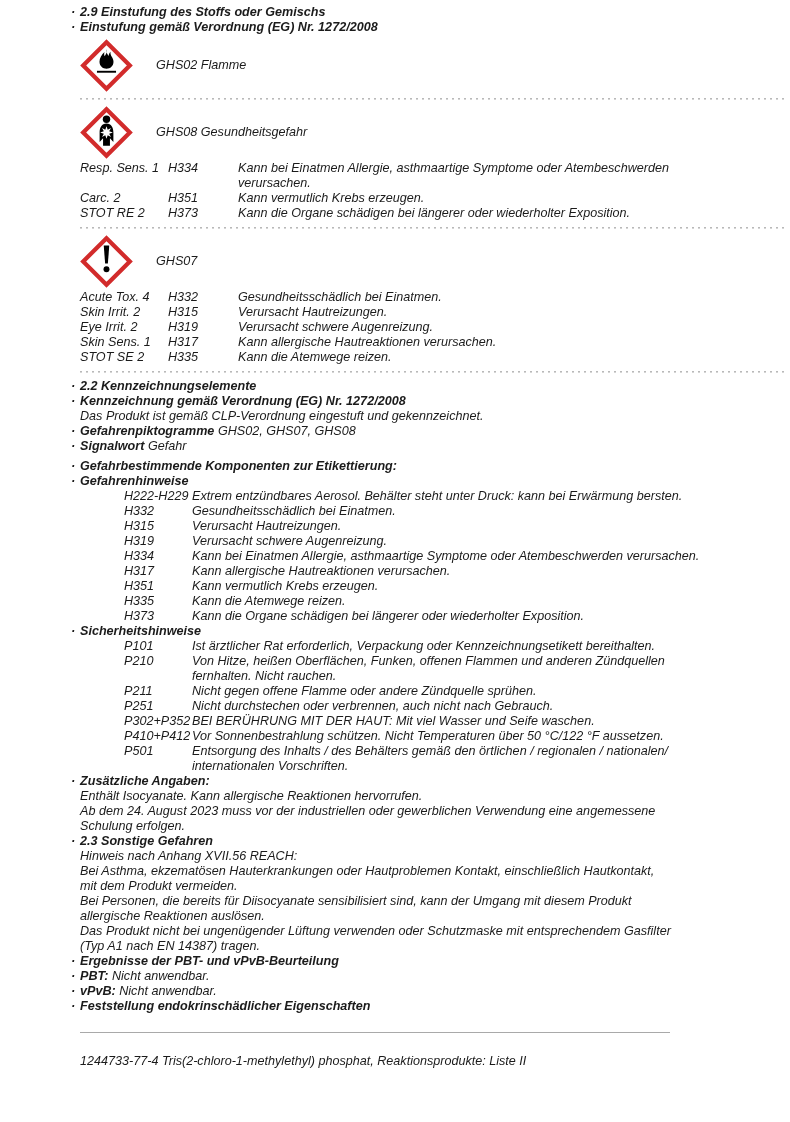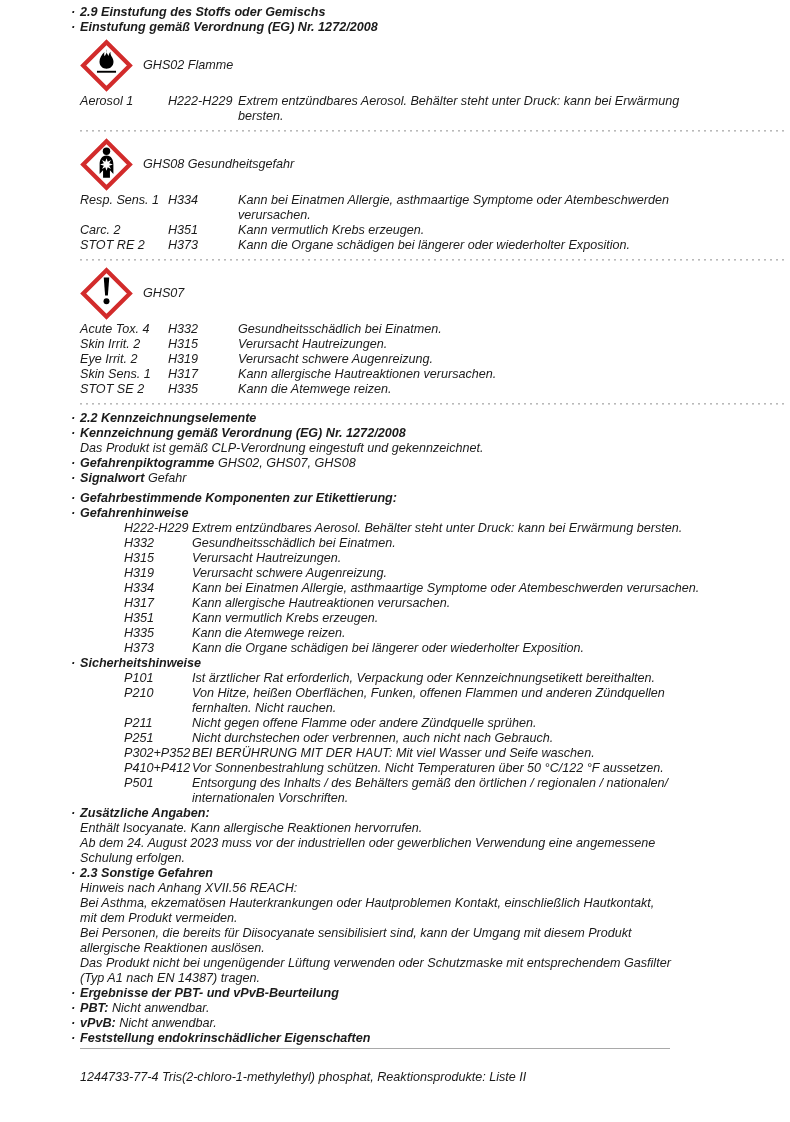--- a/index.html
+++ b/index.html
@@ -12,60 +12,55 @@
     font-size: 12.6px; line-height: 15px;
   }
   .doc { padding: 5px 0 0 80px; }
   .b { font-weight: bold; }
   .line { max-width: 592px; position: relative; }
   .bullet::before {
     content: "\00B7";
     position: absolute; left: -9px; top: 0;
     font-weight: bold;
   }
-  .picto-head { display: flex; align-items: center; gap: 10px; margin: 4px 0 2px; height: 53px; }
+  .picto-head { display: flex; align-items: center; gap: 23px; margin: 4px 0 2px; height: 53px; }
   .picto { width: 53px; height: 53px; flex: none; }
   .picto svg { width: 53px; height: 53px; display: block; }
   .hz-row { display: flex; max-width: 600px; }
   .hz-class { flex: 0 0 88px; }
   .hz-code { flex: 0 0 70px; }
   .hz-text { flex: 1; }
   .sep {
     height: 2px; width: 708px; margin: 6px 0;
     background-image: repeating-linear-gradient(to right, #b9b9b9 0 1.6px, transparent 1.6px 6px);
     background-size: 100% 1.6px; background-repeat: no-repeat;
   }
   .code-row { max-width: 600px; padding-left: 68px; text-indent: -68px; margin-left: 44px; }
   .code { display: inline-block; min-width: 68px; text-indent: 0; }
   .gap { margin-top: 5px; }
-  .rule { border-bottom: 1px solid #a9a9a9; max-width: 590px; padding-bottom: 2px; }
+  .rule { border-bottom: 1px solid #a9a9a9; max-width: 590px; padding-bottom: 18px; }
   .endo-text { margin-top: 21px; }
 </style>
 </head>
 <body>
 
 <div class="doc">
 
   <div class="line b bullet">2.9 Einstufung des Stoffs oder Gemischs</div>
   <div class="line b bullet">Einstufung gemäß Verordnung (EG) Nr. 1272/2008</div>
 
   <div class="picto-head">
     <span class="picto">
       <svg viewBox="0 0 100 100">
         <path d="M50 6 L94 50 L50 94 L6 50 Z" fill="#ffffff" stroke="#d22b2b" stroke-width="8" stroke-linejoin="miter"></path>
         <path fill="#000000" d="M50 19 C51.5 25 49.5 28.5 46.5 32.5 C45.3 29.5 45.3 27.5 46.3 24.5 C41 29.5 36.8 35.5 36.8 42.8 C36.8 50.8 42.8 56 50 56 C57.2 56 63.2 50.8 63.2 42.8 C63.2 35 56.5 32 57.5 24 C55.3 26 54.2 29 54.2 32 C51.3 29 49 24.5 50 19 Z"></path>
         <rect x="32" y="60" width="36" height="3.6" fill="#000000"></rect>
       </svg>
     </span>
     <span class="picto-label">GHS02 Flamme</span>
-  </div>
-  <div class="hz-row">
-    <span class="hz-class">Aerosol 1</span>
-    <span class="hz-code">H222-H229</span>
-    <span class="hz-text">Extrem entzündbares Aerosol. Behälter steht unter Druck: kann bei Erwärmung bersten.</span>
   </div>
 
   <div class="sep"></div>
 
   <div class="picto-head">
     <span class="picto">
       <svg viewBox="0 0 100 100">
         <path d="M50 6 L94 50 L50 94 L6 50 Z" fill="#ffffff" stroke="#d22b2b" stroke-width="8" stroke-linejoin="miter"></path>
         <circle cx="50" cy="25" r="7" fill="#000000"></circle>
         <path fill="#000000" d="M50 33 C41 33 37 41 37 50 L37 68 L43.5 61 L43.5 75 L56.5 75 L56.5 61 L63 68 L63 50 C63 41 59 33 50 33 Z"></path>

